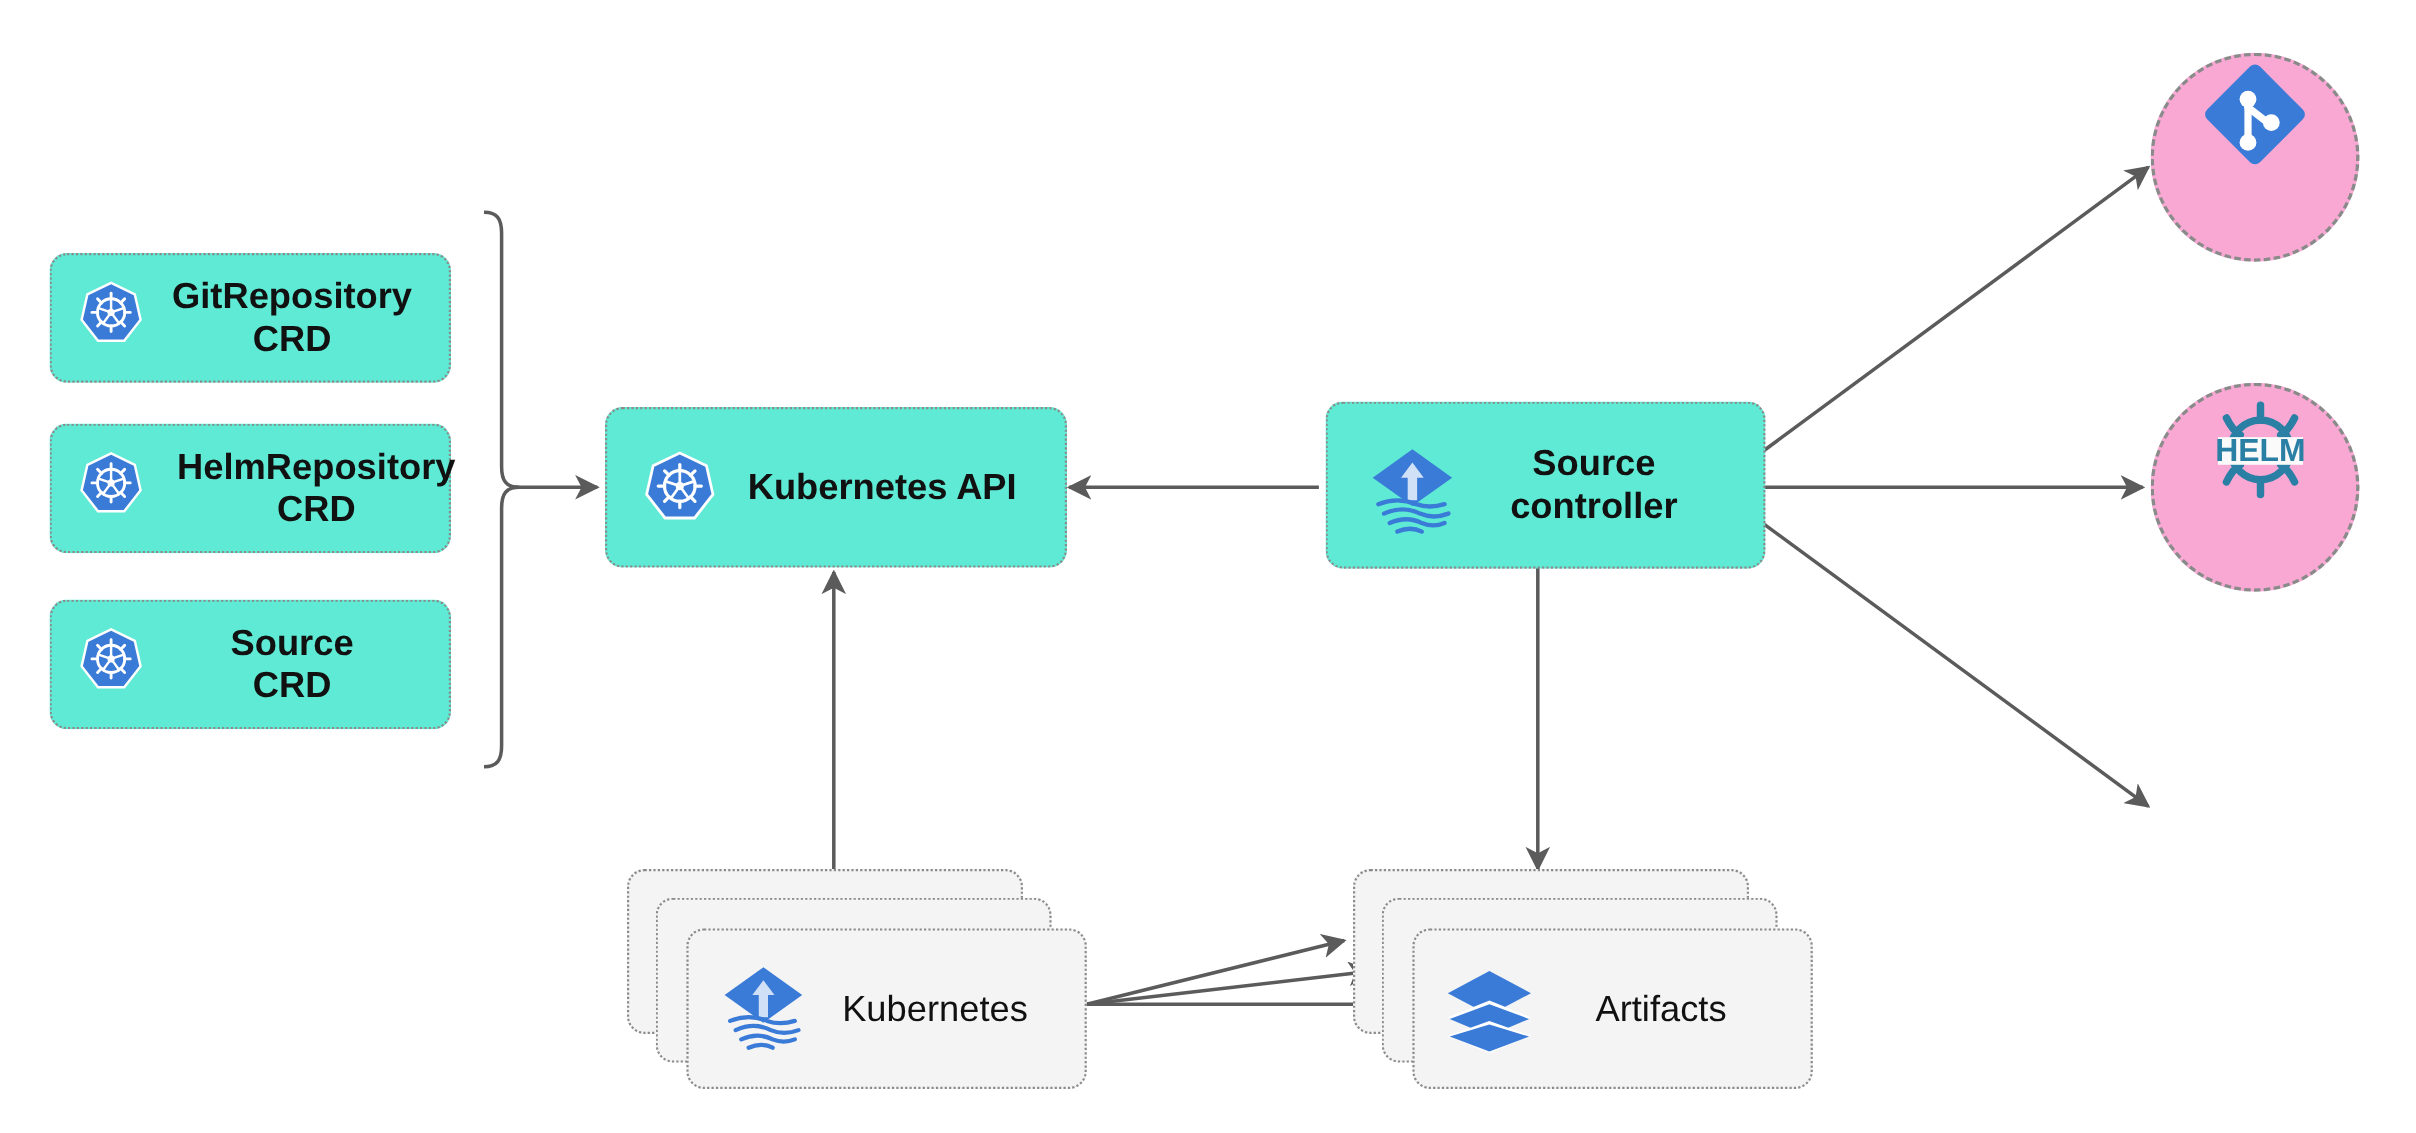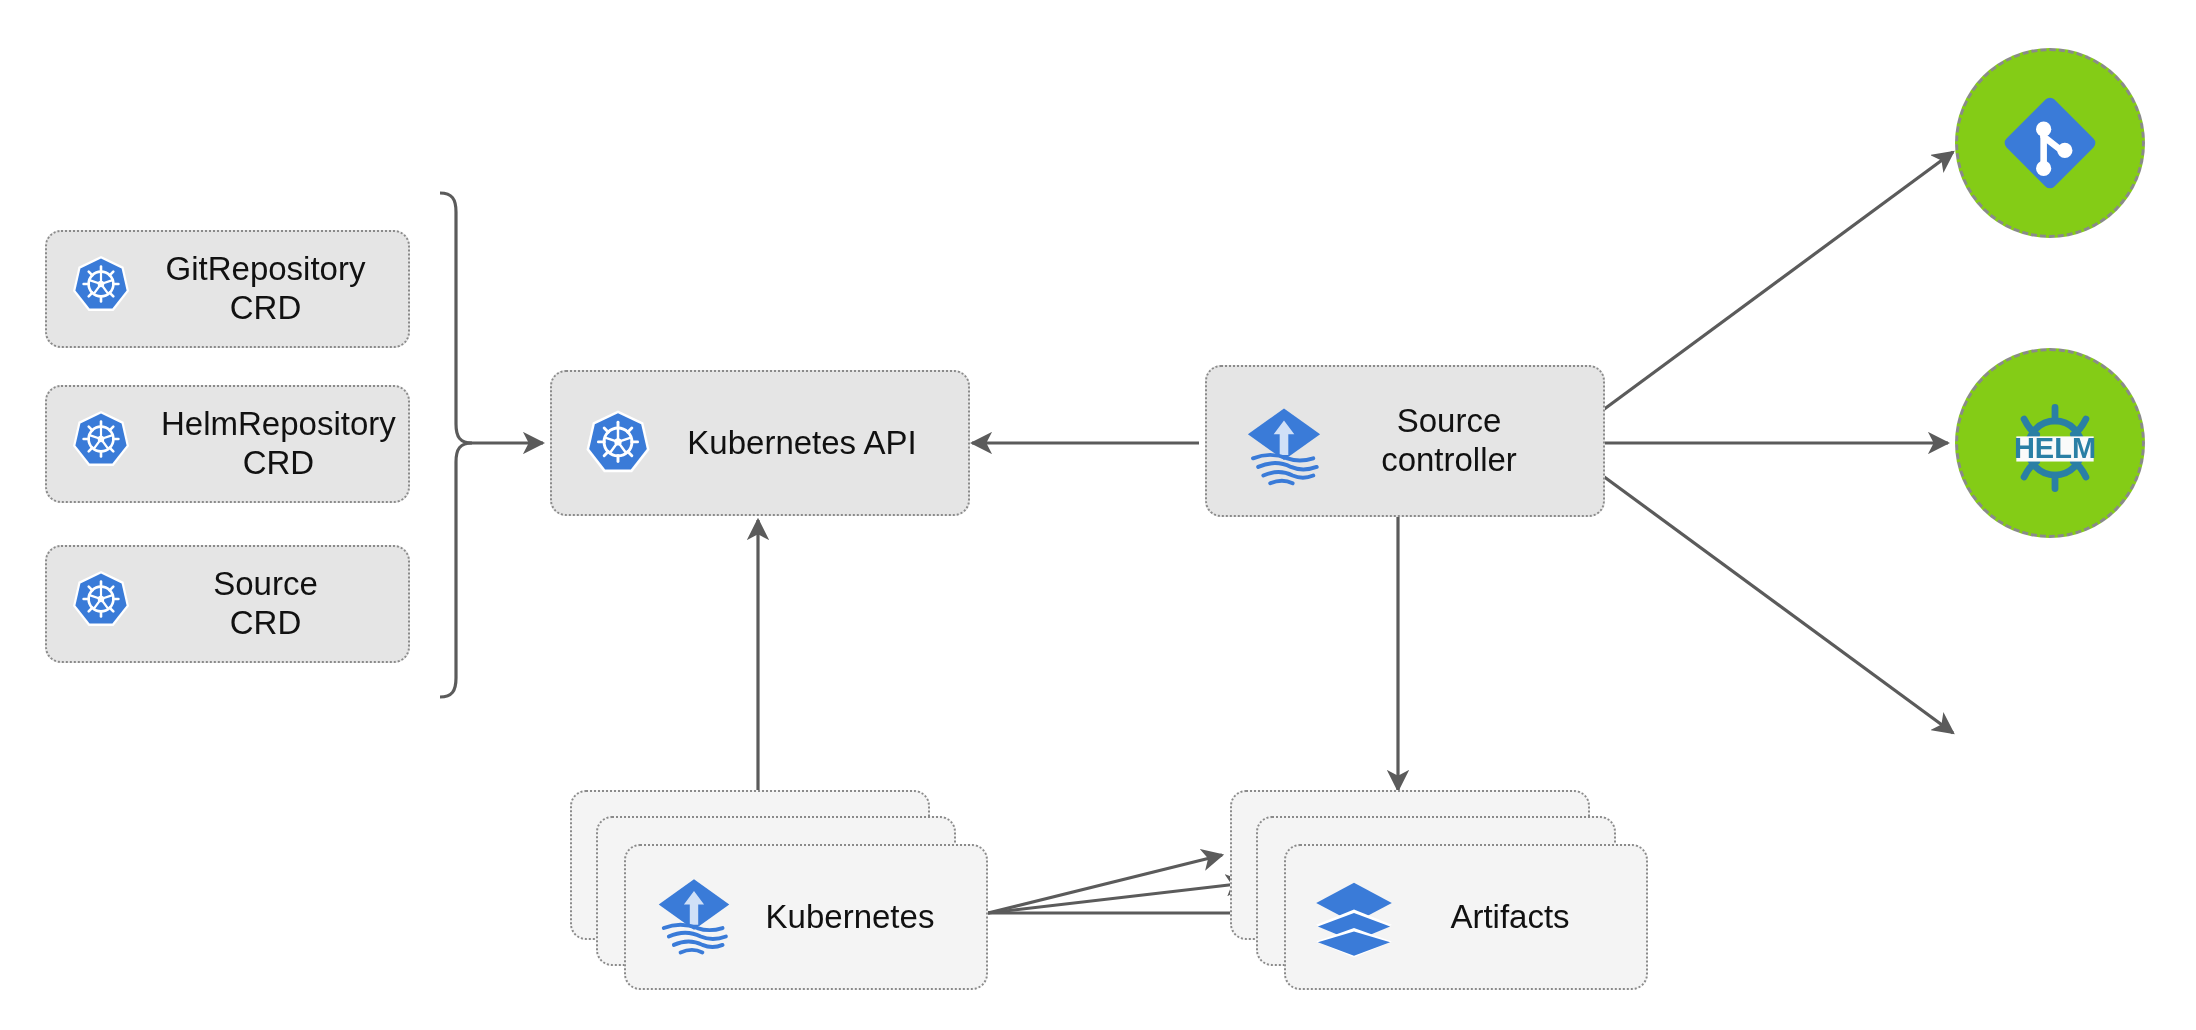--- a/index.html
+++ b/index.html
@@ -24,27 +24,28 @@
     top: 0;
     width: 2196px;
     height: 1030px;
     pointer-events: none;
   }
 
   
   .node {
     position: absolute;
     box-sizing: border-box;
-    background: #e5e5e5;
+    background: #5eead4;
     border: 2px dotted #8a8a8a;
     border-radius: 16px;
     display: flex;
     flex-direction: row;
     align-items: center;
     justify-content: flex-start;
+    font-weight: bold;
   }
   .node .lbl {
     color: #111111;
     text-align: center;
     line-height: 1.18;
     white-space: pre-line;
   }
 
   
   .crd {
@@ -87,23 +88,22 @@
   .stack-front .lbl { flex: 1 1 auto; font-size: 33px; text-align: center; padding-right: 20px; color:#111; }
 
   
   .circ {
     position: absolute;
     box-sizing: border-box;
     width: 190px;
     height: 190px;
     border-radius: 50%;
     border: 3px dashed #8a8a8a;
-    background: #84cc16;
+    background: #f9a8d4;
     display: flex;
-    align-items: center;
     justify-content: center;
   }
   .circ .ico { width: 106px; height: 106px; }
 </style>
 </head>
 <body>
 
 <div id="canvas">
 
   <svg id="edges" viewBox="0 0 2196 1030" xmlns="http://www.w3.org/2000/svg">

